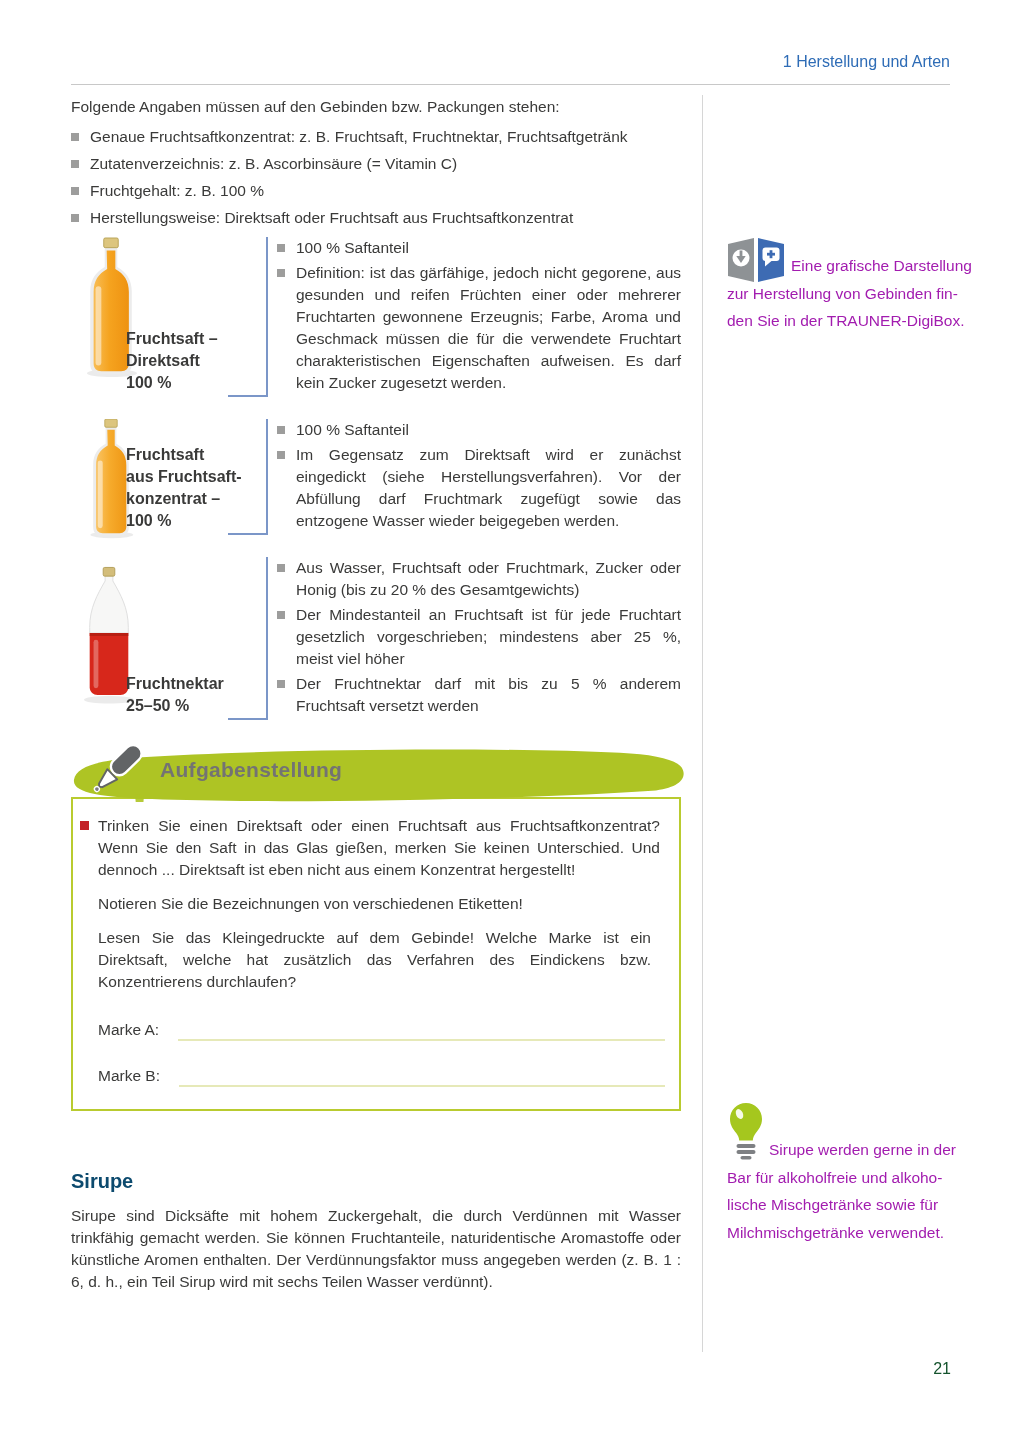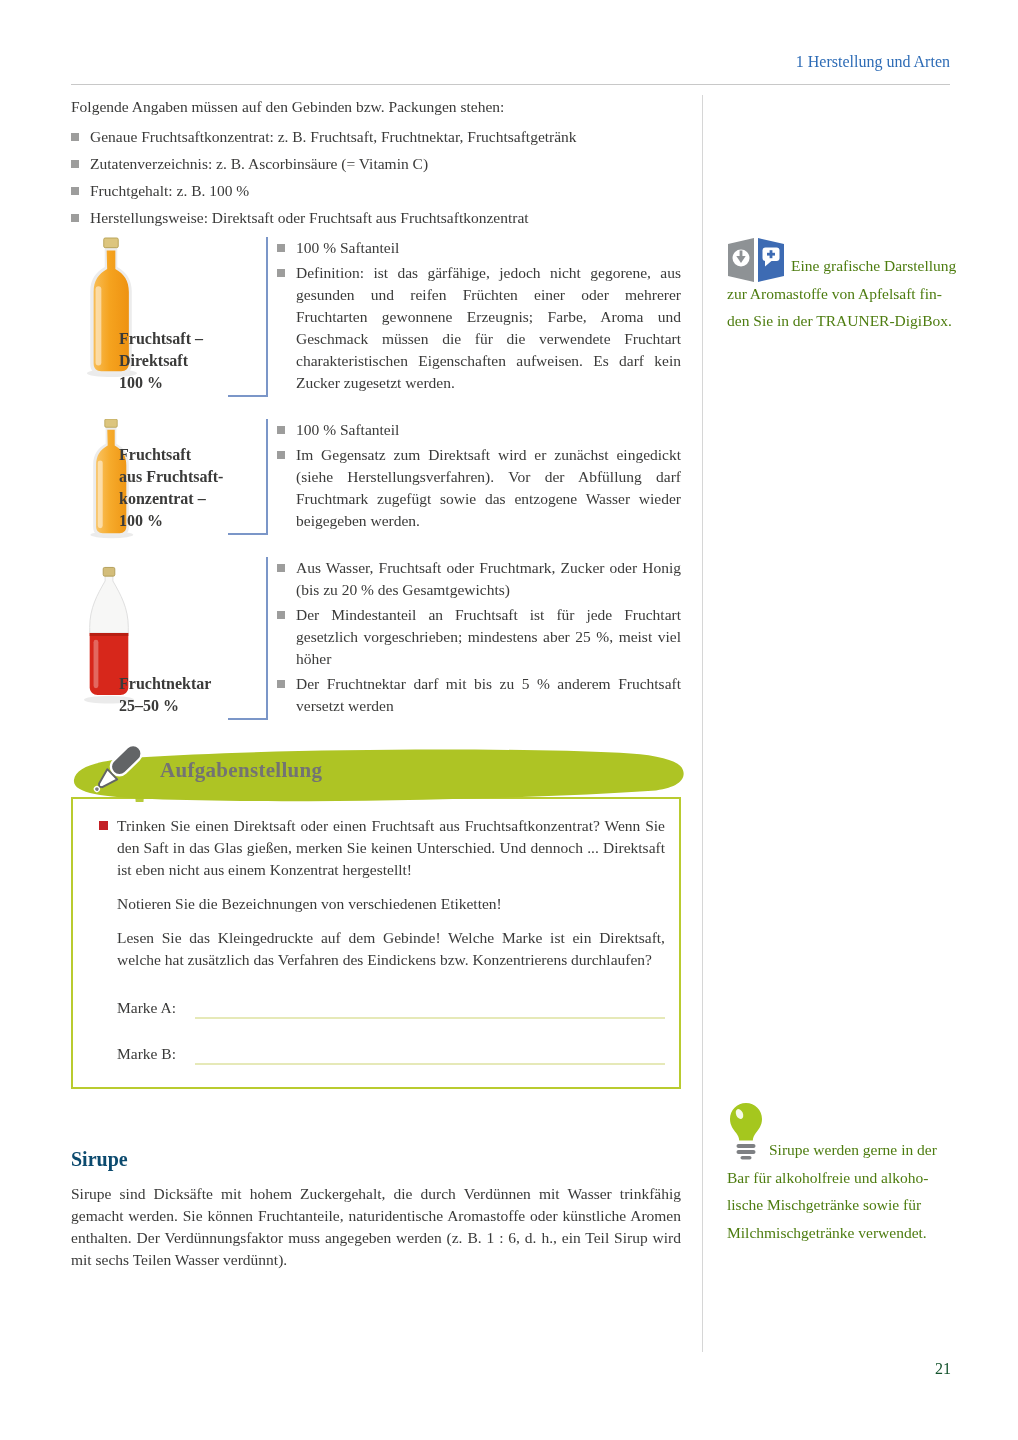--- a/index.html
+++ b/index.html
@@ -1,64 +1,64 @@
 <!DOCTYPE html>
 <html lang="de"><head>
 <meta charset="utf-8">
 <style>
   html,body{margin:0;padding:0;background:#ffffff;}
   .page{position:relative;width:998px;height:1440px;background:#fff;overflow:hidden;
-        font-family:Liberation Serif, serif;color:#3a3a39;border-radius:25px;}
+        font-family:Liberation Sans, sans-serif;color:#3a3a39;border-radius:25px;}
   
   .chapter-head{position:absolute;top:53px;right:48px;font-size:16px;color:#2e6cb6;}
   .head-rule{position:absolute;left:71px;right:48px;top:84px;height:1px;background:#c8c8c8;}
   .col-divider{position:absolute;left:702px;top:95px;height:1257px;width:1px;background:#d6d6d6;}
   
   .main{position:absolute;left:71px;top:96px;width:610px;font-size:15.5px;line-height:22px;}
   .lead{margin:0 0 8px 0;}
   .sq-list{list-style:none;margin:0;padding:0;}
   .sq-item{display:flex;gap:11px;margin:0 0 5px 0;}
   .sq{flex:0 0 auto;width:8px;height:8px;background:#9d9d9c;margin-top:7px;}
   .li-text{display:block;}
   
   .def-row{display:flex;margin-top:8px;}
   .def-row + .def-row{margin-top:22px;}
   .def-left{position:relative;width:195px;flex:0 0 auto;}
   .bottle{position:absolute;left:12px;top:0;}
   .b1{width:56px;height:142px;}
   .b2{width:52px;height:120px;left:14px;}
   .b3{width:56px;height:142px;top:8px;left:10px;}
-  .def-label{position:absolute;left:48px;bottom:3px;font-weight:bold;font-size:16px;line-height:22px;}
+  .def-label{position:absolute;left:55px;bottom:3px;font-weight:bold;font-size:16px;line-height:22px;}
   .def-label span{display:block;}
   .bracket{flex:0 0 2px;background:#7b96c8;position:relative;margin-right:9px;}
   .bracket::after{content:"";position:absolute;left:-38px;bottom:0;width:38px;height:2px;background:#7b96c8;}
   .def-list{flex:1;max-width:406px;}
   .def-list .sq-item{margin-bottom:3px;}
   .def-list .li-text{text-align:justify;}
   
   .banner-wrap{position:relative;height:56px;width:622px;margin:26px 0 0 -3px;z-index:2;}
   .banner-bg{position:absolute;left:0;top:0;width:622px;height:56px;}
   .pen{position:absolute;left:12px;top:-12px;width:72px;height:72px;}
   .banner-title{position:absolute;left:92px;top:13px;font-size:21px;font-weight:bold;color:#737373;letter-spacing:.3px;}
   
   .task-box{position:relative;z-index:1;border:2px solid #b9cb2f;margin-top:-5px;
-            padding:16px 14px 22px 26px;}
+            padding:16px 14px 22px 7px;}
   .task-bullet-row{display:flex;gap:9px;}
   .sq.red{background:#c32026;width:9px;height:9px;margin-top:6px;}
   .task-p{margin:0;max-width:562px;text-align:justify;}
   .task-p.indent{margin:12px 0 0 18px;max-width:553px;}
   .field-row{display:flex;align-items:flex-end;margin:26px 0 0 18px;gap:11px;}
   .field-row.second{margin-top:24px;}
   .field-label{flex:0 0 auto;}
   .field-line{flex:1;max-width:496px;height:18px;margin-left:8px;border-bottom:2px solid #e6e9b8;cursor:text;}
   
   .section-head{margin:58px 0 0 0;font-size:20px;line-height:24px;color:#0c4a6e;font-weight:bold;}
   .body-just{margin:12px 0 0 0;text-align:justify;}
   
-  .note{position:absolute;left:727px;width:252px;font-size:15.5px;line-height:27.5px;color:#4d7c0f;}
+  .note{position:absolute;left:727px;width:252px;font-size:15.5px;line-height:27.5px;color:#a21caf;}
   .nline{display:block;}
   .note1{top:252px;}
   .note1 .digibox{position:absolute;left:0;top:-16px;width:58px;height:48px;}
   .note1 .first{padding-left:64px;}
   .note2{top:1136px;}
   .note2 .bulb{position:absolute;left:2px;top:-34px;width:34px;height:62px;}
   .note2 .first{padding-left:42px;}
   
   .page-num{position:absolute;top:1360px;right:47px;font-size:16px;color:#14532d;}
 </style>
@@ -238,21 +238,21 @@
       <circle cx="14" cy="21" r="8.5" fill="#ffffff"></circle>
       <rect x="12.6" y="13.5" width="2.8" height="6.5" fill="#8e9295"></rect>
       <polygon points="9.3,19 18.7,19 14,26" fill="#8e9295"></polygon>
       <polygon points="31,1 57,7 57,39 31,45" fill="#3d6bb3"></polygon>
       <rect x="35.5" y="10.5" width="17" height="13.5" rx="3" fill="#ffffff"></rect>
       <polygon points="38,23 38,29.5 44.5,24" fill="#ffffff"></polygon>
       <rect x="42.6" y="13.2" width="2.8" height="8" fill="#3d6bb3"></rect>
       <rect x="40" y="15.8" width="8" height="2.8" fill="#3d6bb3"></rect>
     </svg>
     <span class="nline first">Eine grafische Darstellung</span>
-    <span class="nline">zur Aromastoffe von Apfelsaft fin-</span>
+    <span class="nline">zur Herstellung von Gebinden fin-</span>
     <span class="nline">den Sie in der TRAUNER-DigiBox.</span>
   </div>
 
   <div class="note note2">
     <svg class="bulb" viewBox="0 0 34 62">
       <path d="M17,1 C26,1 33,8 33,17 C33,23.5 29.5,27.5 26.8,31 C24.8,33.6 24,35.8 23.8,38.5 L10.2,38.5 C10,35.8 9.2,33.6 7.2,31 C4.5,27.5 1,23.5 1,17 C1,8 8,1 17,1 Z" fill="#a5c71e"></path>
       <ellipse cx="10.5" cy="12" rx="3.4" ry="5.2" transform="rotate(-24 10.5 12)" fill="#ffffff" opacity="0.9"></ellipse>
       <rect x="7.5" y="42" width="19" height="4" rx="2" fill="#7e8083"></rect>
       <rect x="7.5" y="48" width="19" height="4" rx="2" fill="#7e8083"></rect>
       <rect x="11.5" y="54" width="11" height="3.6" rx="1.8" fill="#7e8083"></rect>

